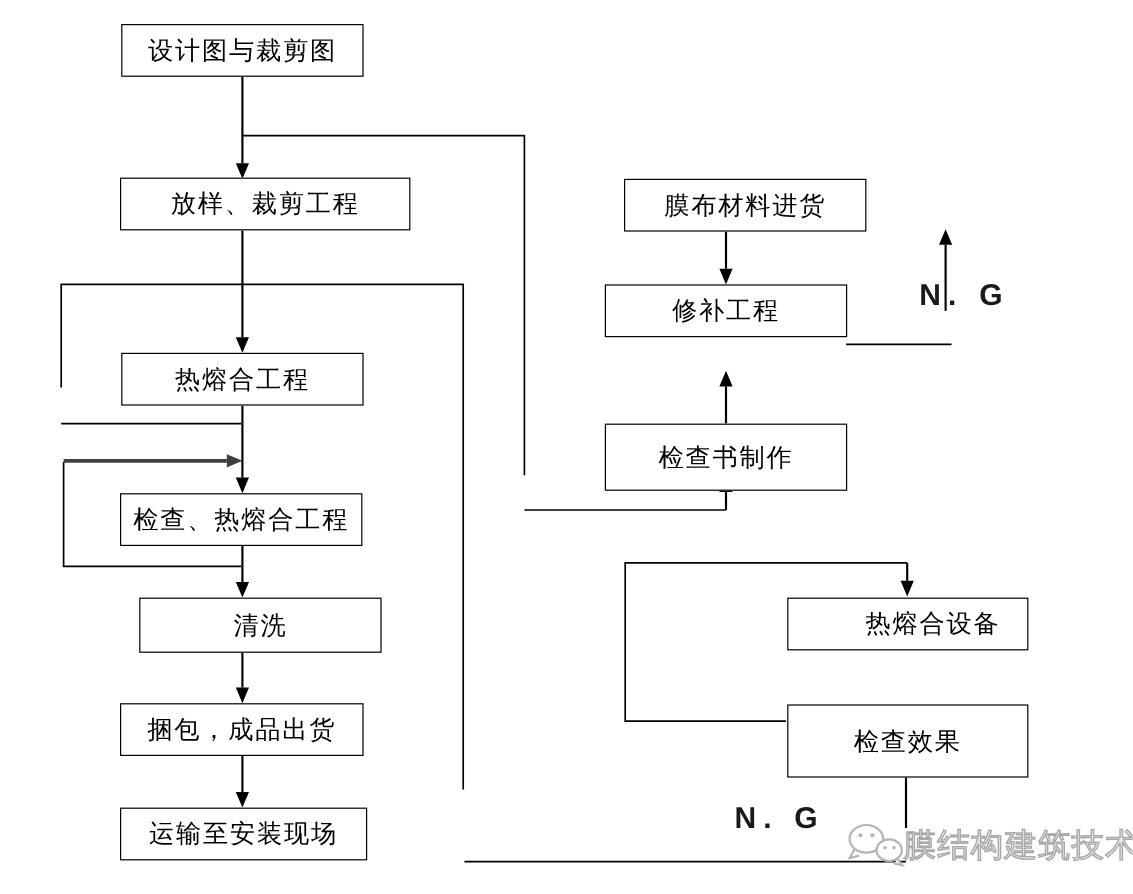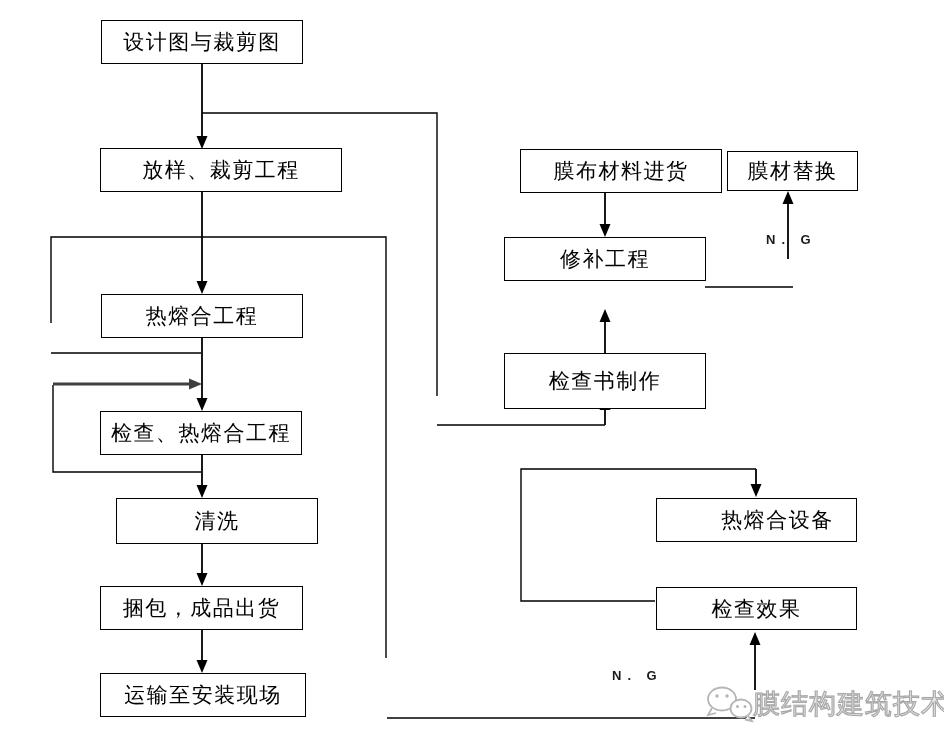--- a/index.html
+++ b/index.html
@@ -16,21 +16,21 @@
     box-sizing:border-box;
     border:1px solid #000000;
     background:#ffffff;
     display:flex;align-items:center;justify-content:center;
     font-size:21px;letter-spacing:1.5px;color:#000000;
     white-space:nowrap;
   }
   .ng{
     position:absolute;
     font-family:"Liberation Sans", sans-serif;
-    font-size:13px;font-weight:600;color:#1a1a1a;
+    font-size:25px;font-weight:600;color:#1a1a1a;
     letter-spacing:6px;white-space:nowrap;
   }
   .watermark-text{
     position:absolute;
     font-family:"Liberation Sans", sans-serif;
     font-size:27px;letter-spacing:1px;white-space:nowrap;
     color:#e9e9e9;
     -webkit-text-stroke:1.1px #a8a8a8;
     text-shadow:0 0 1px #b5b5b5;
   }
@@ -131,29 +131,28 @@
   <div class="node" style="left:100px;top:411px;width:202px;height:44px;">检查、热熔合工程</div>
 
   <div class="node" style="left:116px;top:498px;width:202px;height:46px;">清洗</div>
 
   <div class="node" style="left:100px;top:586px;width:203px;height:44px;font-family:Liberation Serif, serif;">捆包，成品出货</div>
 
   <div class="node" style="left:100px;top:673px;width:206px;height:44px;">运输至安装现场</div>
 
   <div class="node" style="left:504px;top:149px;width:202px;height:44px;margin-left:16px;">膜布材料进货</div>
 
-  <div class="node" style="left:727px;top:151px;width:131px;height:40px;">膜材替换</div>
 
   <div class="node" style="left:504px;top:237px;width:202px;height:44px;">修补工程</div>
 
   <div class="node" style="left:504px;top:353px;width:202px;height:56px;">检查书制作</div>
 
   <div class="node" style="left:656px;top:498px;width:201px;height:44px;padding-left:42px;">热熔合设备</div>
 
-  <div class="node" style="left:656px;top:587px;width:201px;height:43px;">检查效果</div>
+  <div class="node" style="left:656px;top:587px;width:201px;height:61px;">检查效果</div>
 
   <div class="ng" style="left:766px;top:232px;">N. G</div>
 
   <div class="ng" style="left:612px;top:668px;">N. G</div>
 
   <div class="watermark-text" style="left:753px;top:686px;">膜结构建筑技术</div>
 
 </div>
 
 </body></html>

